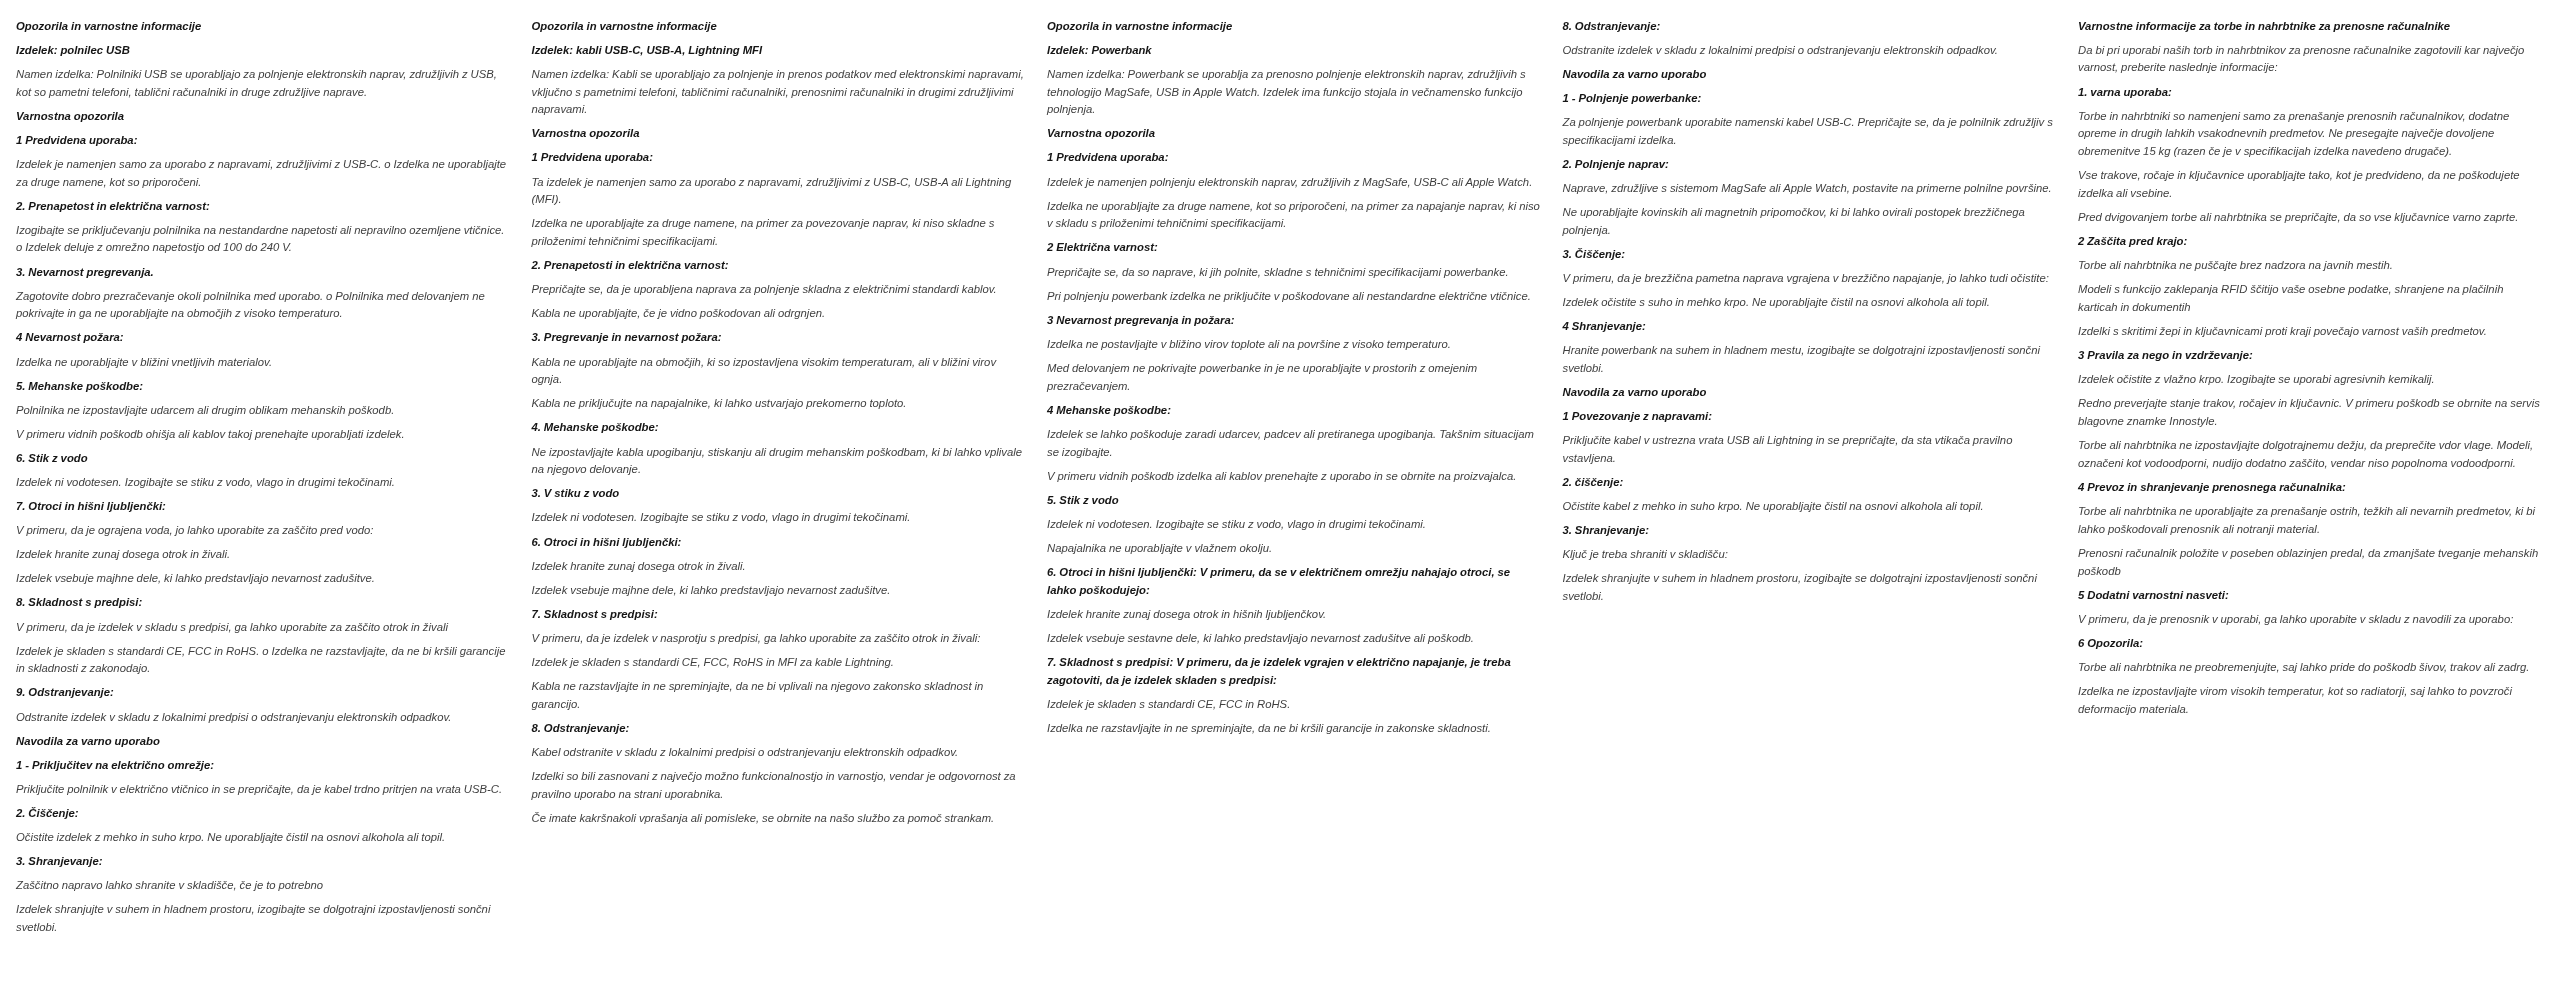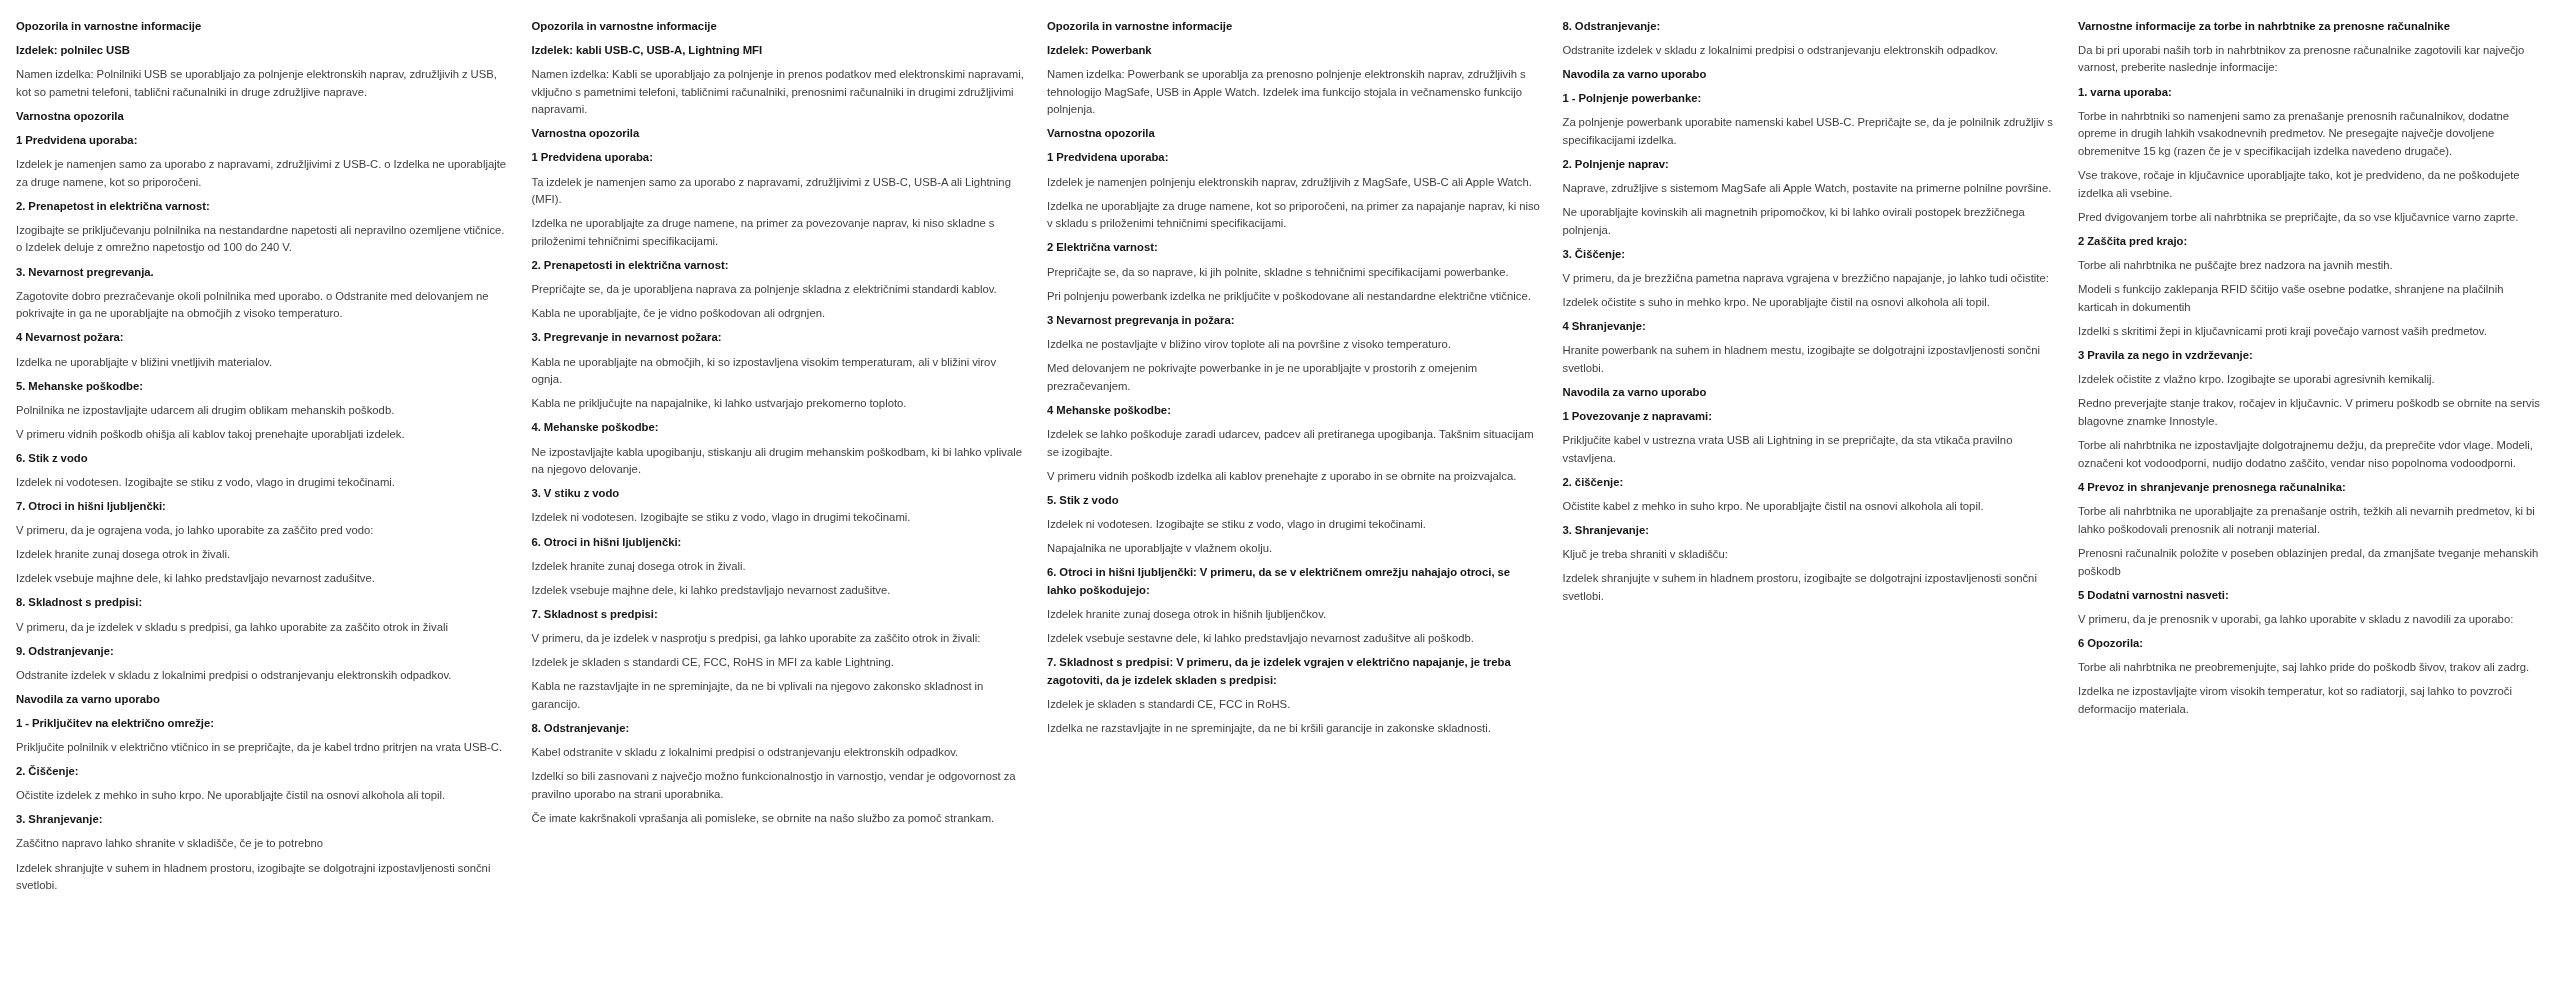--- a/index.html
+++ b/index.html
@@ -2,21 +2,21 @@
 <html style="font-size:13px"><head>
 <meta charset="utf-8">
 <style>
   html, body { margin: 0; padding: 0; }
   body {
     width: 2576px; height: 1006px;
     background: #ffffff;
     overflow: hidden;
     font-family: "Liberation Sans", sans-serif;
   }
-  .page { width: 2576px; height: 1006px; overflow: hidden; }
+  .page { width: 2576px; height: 1006px; overflow: hidden; font-style: italic; }
   .columns {
     display: flex;
     align-items: flex-start;
     padding: 17.7px 0 0 16px;
   }
   .col { width: 493px; flex: 0 0 493px; margin-right: 22.5px; }
   .col:last-child { width: 465px; flex: 0 0 465px; margin-right: 0; }
   .col p {
     margin: 0 0 6.4px 0;
     font-size: 11.3px;
@@ -38,34 +38,35 @@
       <div class="col">
         <p class="h">Opozorila in varnostne informacije</p>
         <p class="h">Izdelek: polnilec USB</p>
         <p class="p">Namen izdelka: Polnilniki USB se uporabljajo za polnjenje elektronskih naprav, združljivih z USB, kot so pametni telefoni, tablični računalniki in druge združljive naprave.</p>
         <p class="h">Varnostna opozorila</p>
         <p class="h">1 Predvidena uporaba:</p>
         <p class="p">Izdelek je namenjen samo za uporabo z napravami, združljivimi z USB-C. o Izdelka ne uporabljajte za druge namene, kot so priporočeni.</p>
         <p class="h">2. Prenapetost in električna varnost:</p>
         <p class="p">Izogibajte se priključevanju polnilnika na nestandardne napetosti ali nepravilno ozemljene vtičnice. o Izdelek deluje z omrežno napetostjo od 100 do 240 V.</p>
         <p class="h">3. Nevarnost pregrevanja.</p>
-        <p class="p">Zagotovite dobro prezračevanje okoli polnilnika med uporabo. o Odstranite med delovanjem ne pokrivajte in ga ne uporabljajte na območjih z visoko temperaturo.</p>
+        <p class="p">Zagotovite dobro prezračevanje okoli polnilnika med uporabo. o Polnilnika med delovanjem ne pokrivajte in ga ne uporabljajte na območjih z visoko temperaturo.</p>
         <p class="h">4 Nevarnost požara:</p>
         <p class="p">Izdelka ne uporabljajte v bližini vnetljivih materialov.</p>
         <p class="h">5. Mehanske poškodbe:</p>
         <p class="p">Polnilnika ne izpostavljajte udarcem ali drugim oblikam mehanskih poškodb.</p>
         <p class="p">V primeru vidnih poškodb ohišja ali kablov takoj prenehajte uporabljati izdelek.</p>
         <p class="h">6. Stik z vodo</p>
         <p class="p">Izdelek ni vodotesen. Izogibajte se stiku z vodo, vlago in drugimi tekočinami.</p>
         <p class="h">7. Otroci in hišni ljubljenčki:</p>
         <p class="p">V primeru, da je ograjena voda, jo lahko uporabite za zaščito pred vodo:</p>
         <p class="p">Izdelek hranite zunaj dosega otrok in živali.</p>
         <p class="p">Izdelek vsebuje majhne dele, ki lahko predstavljajo nevarnost zadušitve.</p>
         <p class="h">8. Skladnost s predpisi:</p>
         <p class="p">V primeru, da je izdelek v skladu s predpisi, ga lahko uporabite za zaščito otrok in živali</p>
+        <p class="p">Izdelek je skladen s standardi CE, FCC in RoHS. o Izdelka ne razstavljajte, da ne bi kršili garancije in skladnosti z zakonodajo.</p>
         <p class="h">9. Odstranjevanje:</p>
         <p class="p">Odstranite izdelek v skladu z lokalnimi predpisi o odstranjevanju elektronskih odpadkov.</p>
         <p class="h gap">Navodila za varno uporabo</p>
         <p class="h">1 - Priključitev na električno omrežje:</p>
         <p class="p">Priključite polnilnik v električno vtičnico in se prepričajte, da je kabel trdno pritrjen na vrata USB-C.</p>
         <p class="h">2. Čiščenje:</p>
         <p class="p">Očistite izdelek z mehko in suho krpo. Ne uporabljajte čistil na osnovi alkohola ali topil.</p>
         <p class="h">3. Shranjevanje:</p>
         <p class="p">Zaščitno napravo lahko shranite v skladišče, če je to potrebno</p>
         <p class="p">Izdelek shranjujte v suhem in hladnem prostoru, izogibajte se dolgotrajni izpostavljenosti sončni svetlobi.</p>

